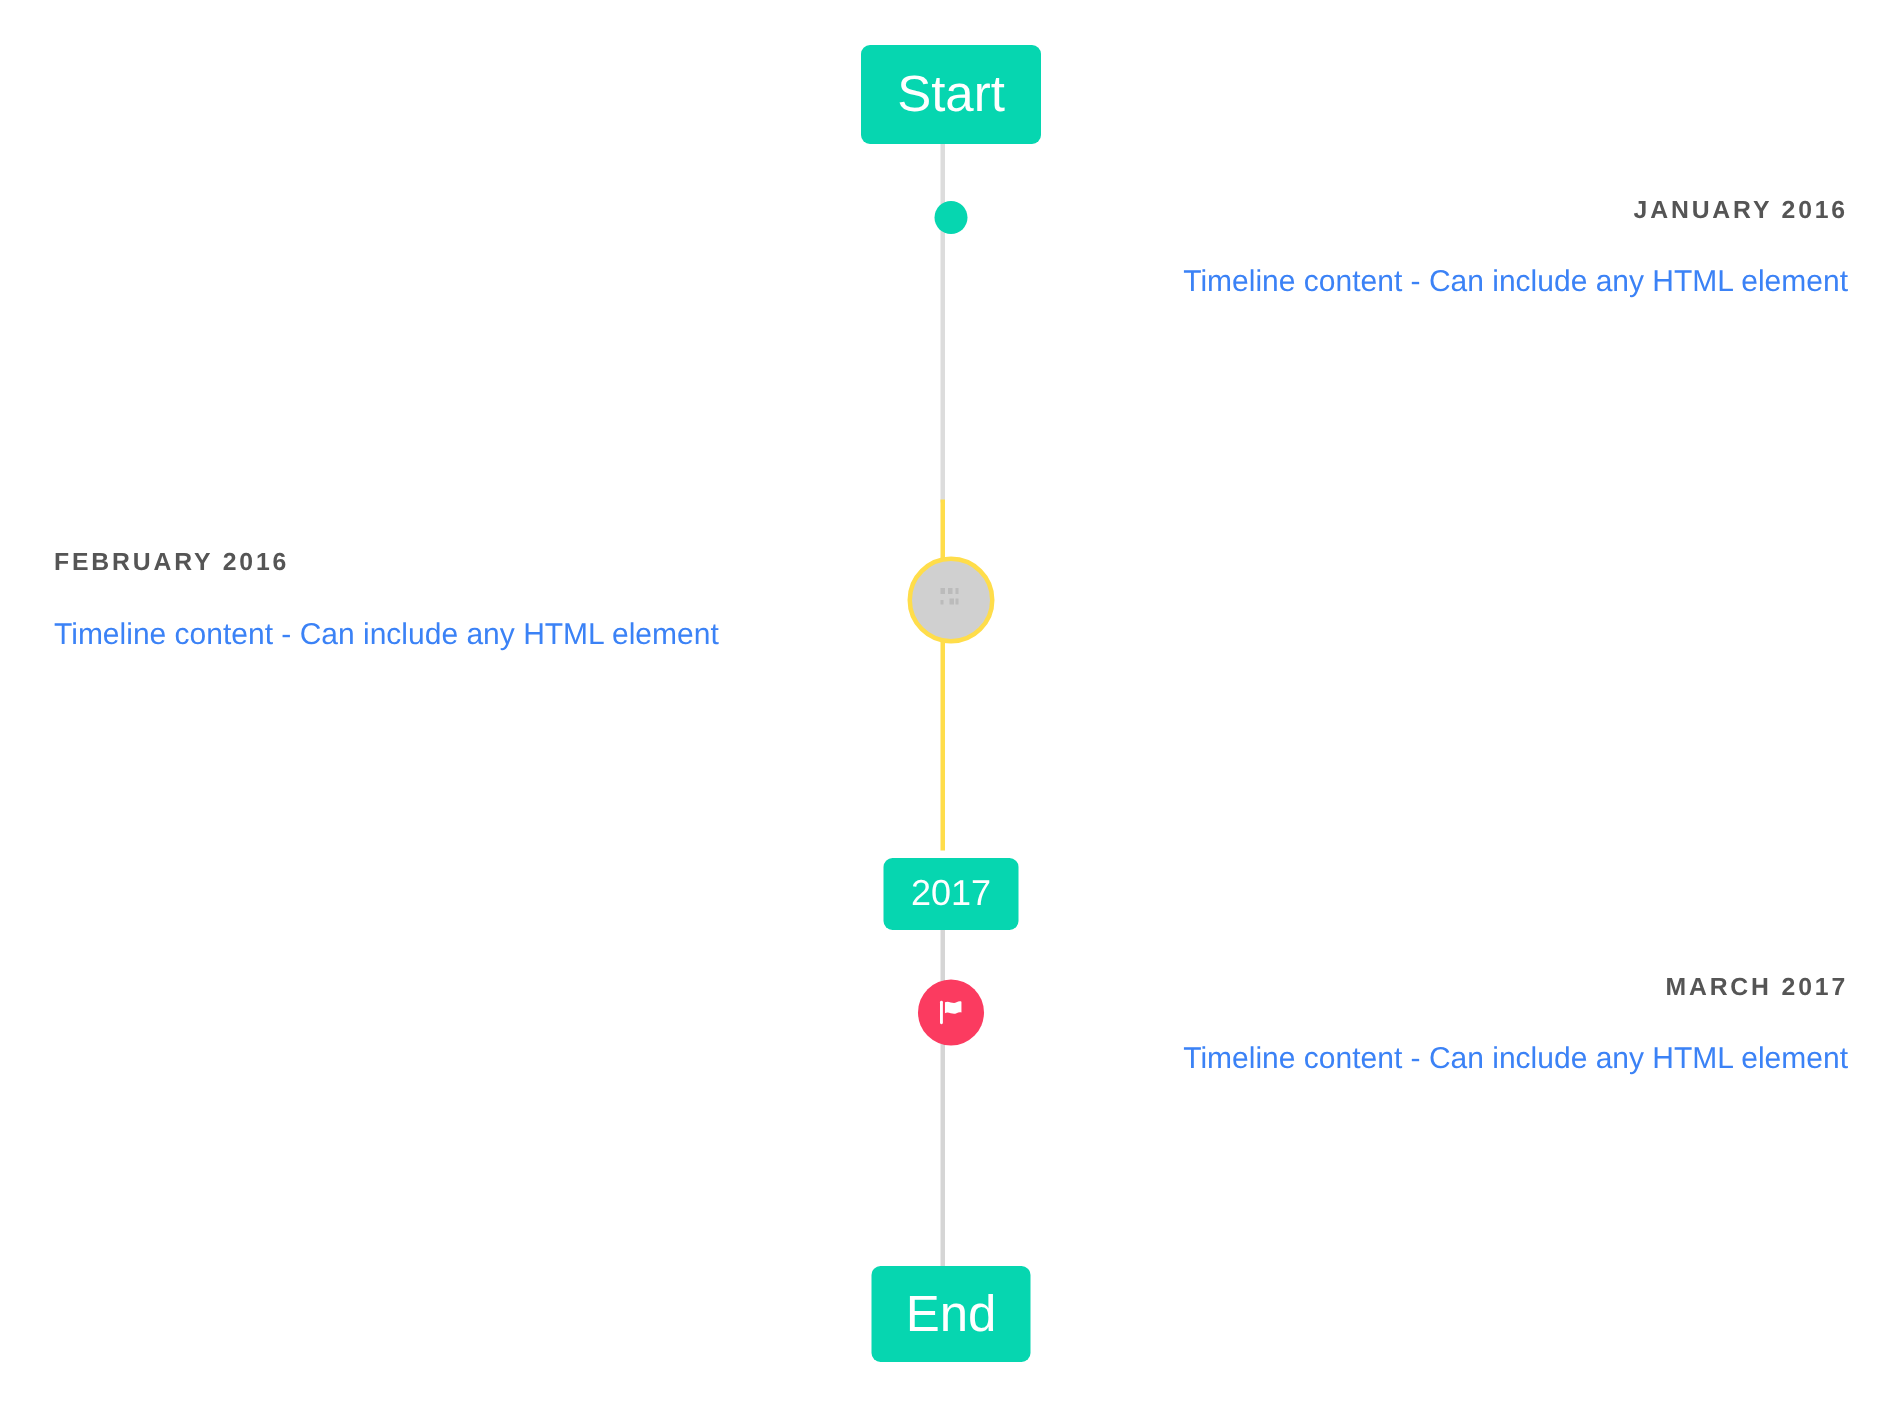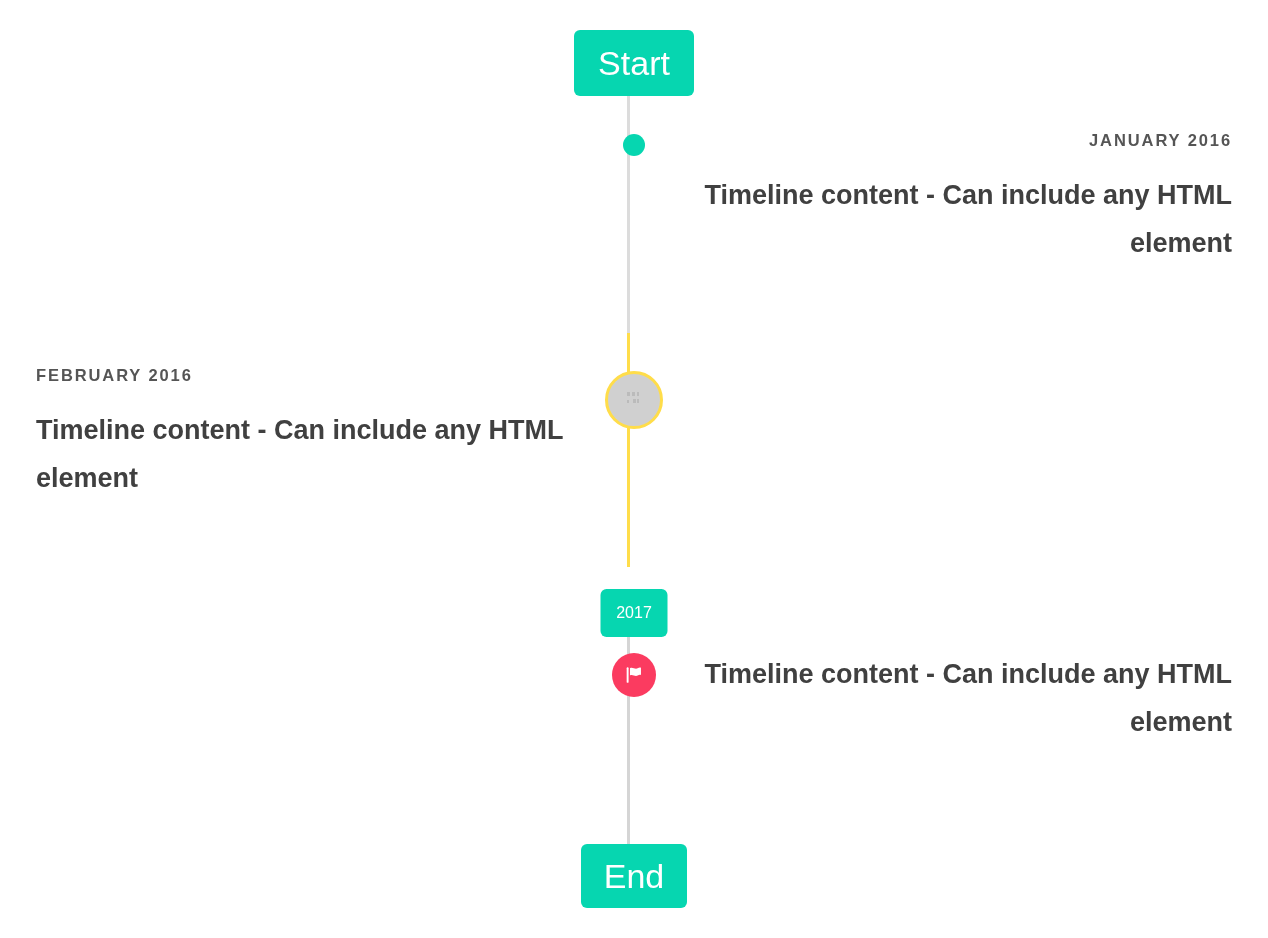--- a/index.html
+++ b/index.html
@@ -52,24 +52,24 @@
     user-select: none;
   }
   .chip-start {
     top: 30px;
     width: 120px;
     height: 66px;
     font-size: 34px;
     margin-left: 0px;
   }
   .chip-year {
-    top: 589px;
-    width: 67px;
+    top: 572px;
+    width: 90px;
     height: 48px;
-    font-size: 16px;
+    font-size: 24px;
   }
   .chip-end {
     top: 844px;
     width: 106px;
     height: 64px;
     font-size: 34px;
   }
 
   
   .row {
@@ -96,23 +96,23 @@
   .date {
     font-size: 16.5px;
     font-weight: bold;
     letter-spacing: 1.9px;
     color: #555555;
     text-transform: uppercase;
     margin: 0 0 22px 0;
     line-height: 1;
   }
   .body-text {
-    font-size: 27px;
-    font-weight: 700;
-    color: #404040;
+    font-size: 20px;
+    font-weight: 400;
+    color: #3b82f6;
     line-height: 1.78;
     margin: 0;
   }
 
   
   .marker {
     position: absolute;
     left: 50%;
     transform: translateX(-50%);
     z-index: 5;
@@ -201,19 +201,20 @@
 
   <div class="marker marker-flag" style="top:653px;">
     <svg class="flag-icon" width="22" height="22" viewBox="0 0 24 24">
       <rect x="4" y="3.5" width="2.1" height="17" rx="1" fill="#ffffff"></rect>
       <path d="M7.6 4.6 C10.4 3.0 13.2 6.2 16.0 4.6 C17.4 3.8 18.6 3.6 19.6 4.1
                L19.6 12.0 C18.6 11.5 17.4 11.7 16.0 12.5 C13.2 14.1 10.4 10.9 7.6 12.5 Z" fill="#ffffff"></path>
     </svg>
   </div>
   <div class="row" style="top:650px;">
     <div class="content content-right">
+      <p class="date">MARCH 2017</p>
       <p class="body-text">Timeline content - Can include any HTML element</p>
     </div>
   </div>
 
   <div class="chip chip-end">End</div>
 
 </div>
 
 </body></html>

